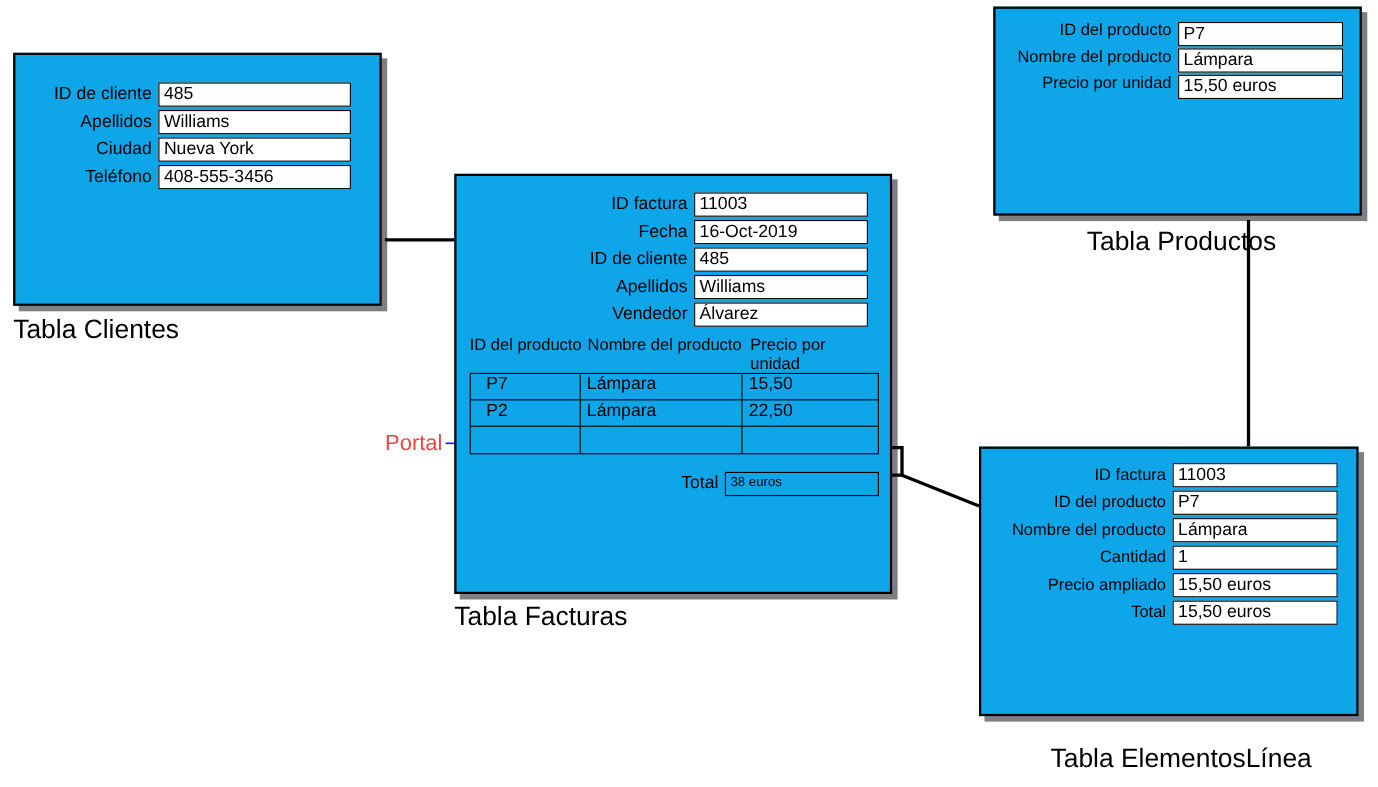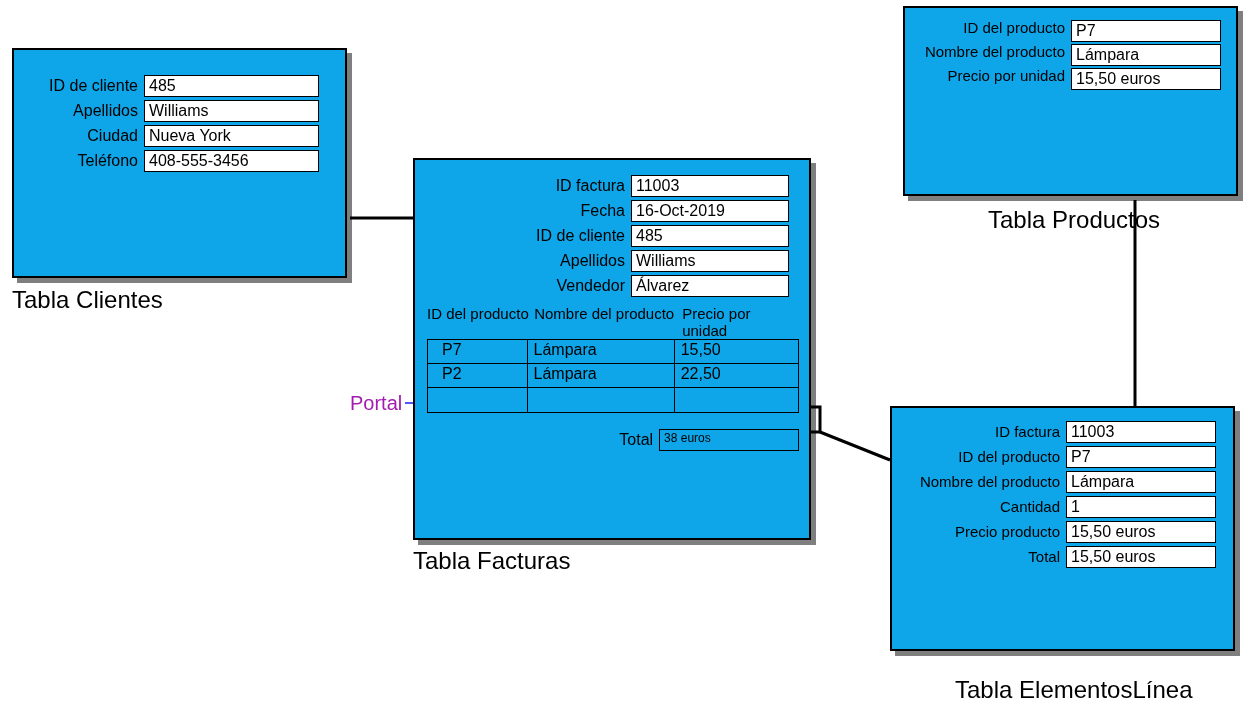--- a/index.html
+++ b/index.html
@@ -111,21 +111,21 @@
 
   
   #elementos { left: 890px; top: 406px; width: 345px; height: 245px; padding-top: 10px;}
   #elementos .lbl { width: 168px; font-size:15px;}
   #elementos .fld { width: 150px; }
   #elementos .row { margin: 3px 0; }
 
   .portal-label {
     position: absolute;
     font-size: 20px;
-    color: #a21caf;
+    color: #ef4444;
   }
 </style>
 </head>
 <body>
 
 <div class="canvas">
 
   <svg class="connectors">
 
     <line x1="350" y1="218" x2="413" y2="218" stroke="#000" stroke-width="3"></line>
@@ -240,21 +240,21 @@
     </div>
     <div class="row">
       <div class="lbl">Nombre del producto</div>
       <div class="fld">Lámpara</div>
     </div>
     <div class="row">
       <div class="lbl">Cantidad</div>
       <div class="fld">1</div>
     </div>
     <div class="row">
-      <div class="lbl">Precio producto</div>
+      <div class="lbl">Precio ampliado</div>
       <div class="fld">15,50 euros</div>
     </div>
     <div class="row">
       <div class="lbl">Total</div>
       <div class="fld">15,50 euros</div>
     </div>
   </div>
   <div class="caption" style="left:955px; top:660px;margin-top:16px;">Tabla ElementosLínea</div>
 
 </div>

